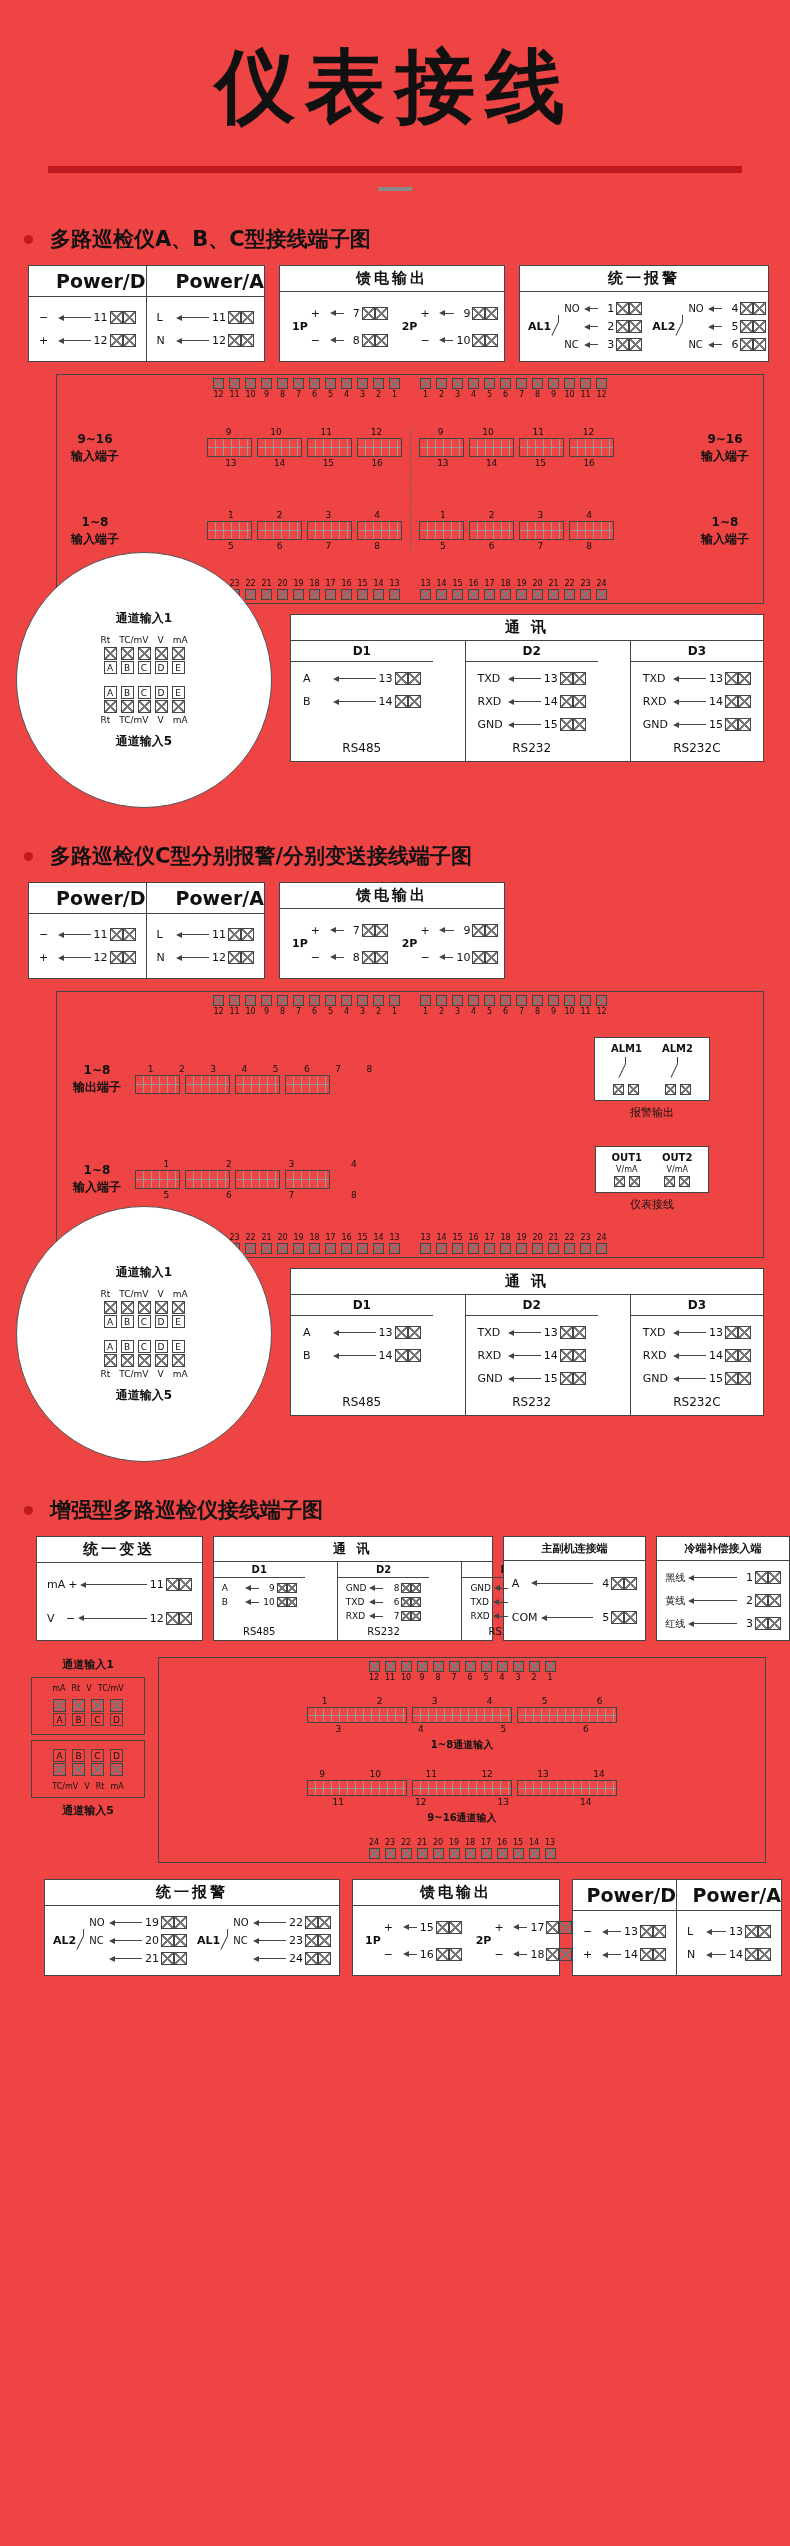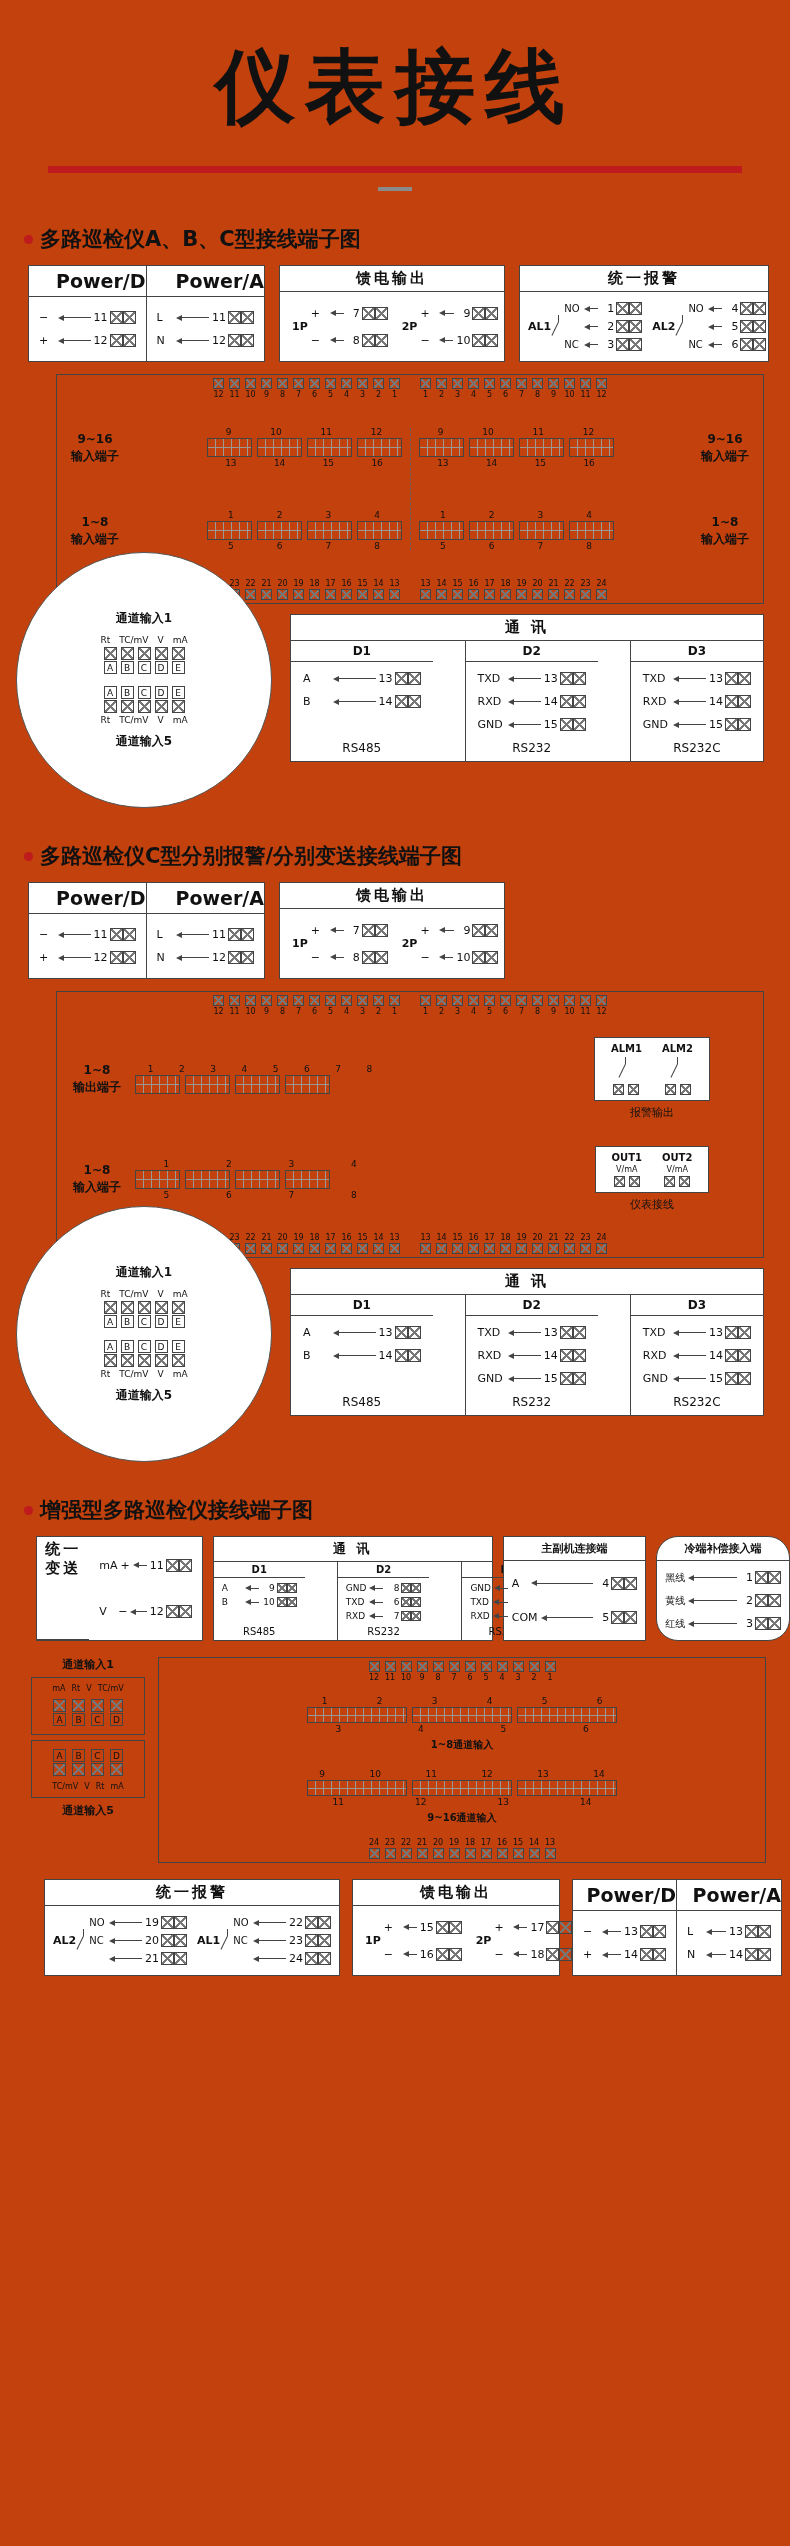--- a/index.html
+++ b/index.html
@@ -1,26 +1,26 @@
 <!DOCTYPE html>
 <html><head>
 <meta charset="utf-8">
 <style>
   :root { --red:#bf1a1e; --line:#444; }
   * { margin:0; padding:0; box-sizing:border-box; }
   html,body { background:#fff; }
   body { width:790px; font-family:"DejaVu Sans","Liberation Sans",sans-serif; color:#111; }
-  .page { width:790px; min-height:2546px; padding:34px 0 40px; background:#c2410c; }
+  .page { width:790px; min-height:2546px; padding:34px 0 40px; background:#ef4444; }
 
   .title { text-align:center; font-size:80px; font-weight:bold; letter-spacing:10px; }
   .rule { height:7px; background:var(--red); margin:24px 48px 0; }
   .dash { width:34px; height:4px; background:#8a8a8a; margin:14px auto 0; }
 
   .sec { margin-top:34px; }
-  .sec-head { display:flex; align-items:center; gap:7px; margin:0 0 12px 24px; }
+  .sec-head { display:flex; align-items:center; gap:17px; margin:0 0 12px 24px; }
   .bullet { width:9px; height:9px; border-radius:50%; background:var(--red); flex:0 0 auto; }
   .sec-title { font-size:21px; font-weight:bold; }
 
   .box { border:1px solid var(--line); background:#fff; }
   .btitle { font-weight:bold; font-size:15px; text-align:center; padding:3px 0; border-bottom:1px solid var(--line); letter-spacing:3px; }
 
   .top-row { display:flex; align-items:stretch; gap:14px; margin-left:28px; margin-bottom:12px; }
 
   
   .xs { display:inline-block; width:13px; height:13px; border:1px solid var(--line); flex:0 0 auto;
@@ -108,32 +108,32 @@
   .aux { margin-left:auto; width:190px; display:flex; flex-direction:column; align-items:center; gap:4px; }
   .aux-box { border:1px solid var(--line); display:flex; gap:20px; padding:5px 16px; background:#fff; }
   .aux-item { display:flex; flex-direction:column; align-items:center; gap:2px; }
   .aux-name { font-size:10px; font-weight:bold;text-align:right; }
   .aux-sub { font-size:8px; }
   .minis { display:flex; gap:4px; }
   .aux-cap { font-size:11px; }
 
   
   .s3-toprow { display:flex; align-items:stretch; gap:10px; margin-left:36px; }
-  .trans-box { width:172px; display:flex; flex-direction:row; }
+  .trans-box { width:172px; display:flex; flex-direction:column; }
   .trans-box .gcol { flex:1; justify-content:space-around; padding:10px 10px; gap:10px; }
   .comm-box.s3c { flex:0 0 auto; width:280px; margin-top:0; }
   .comm-box.s3c .btitle { font-size:13px; }
   .comm-box.s3c .comm-h { font-size:10px; padding:2px 0; }
   .comm-box.s3c .comm-rows { gap:4px; padding:5px 8px; }
   .comm-box.s3c .comm-rows .alabel { font-size:9px; min-width:20px; }
   .comm-box.s3c .anum { font-size:9px; }
   .comm-box.s3c .comm-f { font-size:10px; padding-bottom:3px; }
   .comm-box.s3c .xs { width:10px; height:10px; }
   .link-box { width:148px; display:flex; flex-direction:column; }
-  .cold-box { width:138px; display:flex; flex-direction:column;border-radius:22px; }
+  .cold-box { width:138px; display:flex; flex-direction:column; }
   .link-box .btitle, .cold-box .btitle { font-size:11px; letter-spacing:0; padding:4px 0; }
   .link-box .gcol, .cold-box .gcol { flex:1; justify-content:space-around; padding:8px 8px; gap:6px; }
   .cold-box .alabel { font-size:10px; }
 
   .s3-main { display:flex; align-items:stretch; gap:10px; margin:16px 24px 16px 28px; }
   .s3-details { width:120px; display:flex; flex-direction:column; align-items:center; gap:5px; }
   .dlabel { font-size:11px; font-weight:bold; }
   .dbox { width:114px; border:1px solid var(--line); padding:6px 3px; display:flex; flex-direction:column; align-items:center; gap:4px; }
   .dbox .sigrow { gap:6px; font-size:8px; }
   .dbox .trow { gap:6px; }

